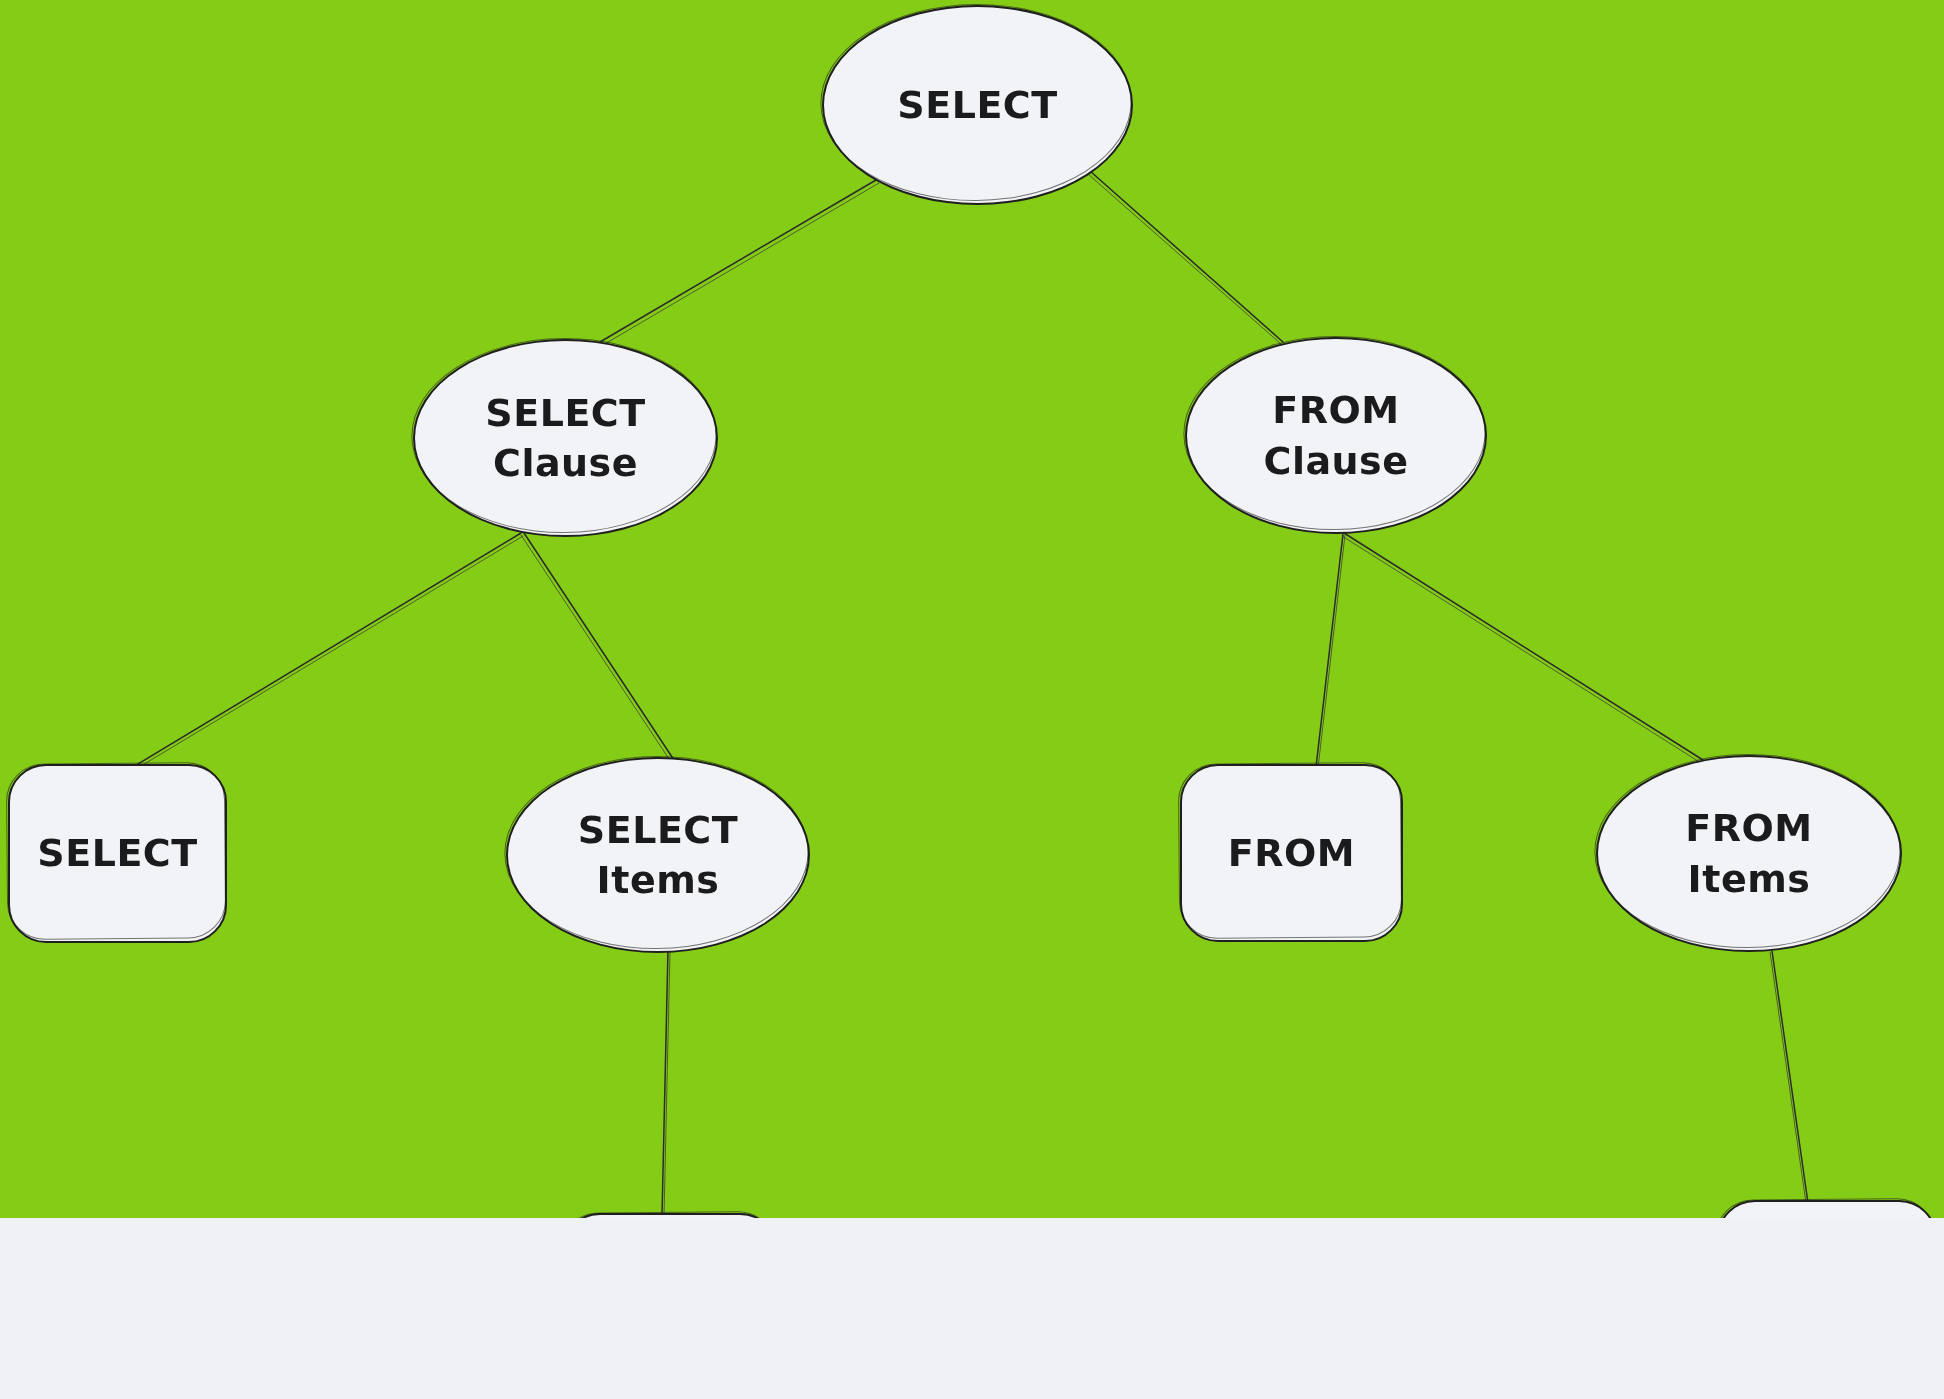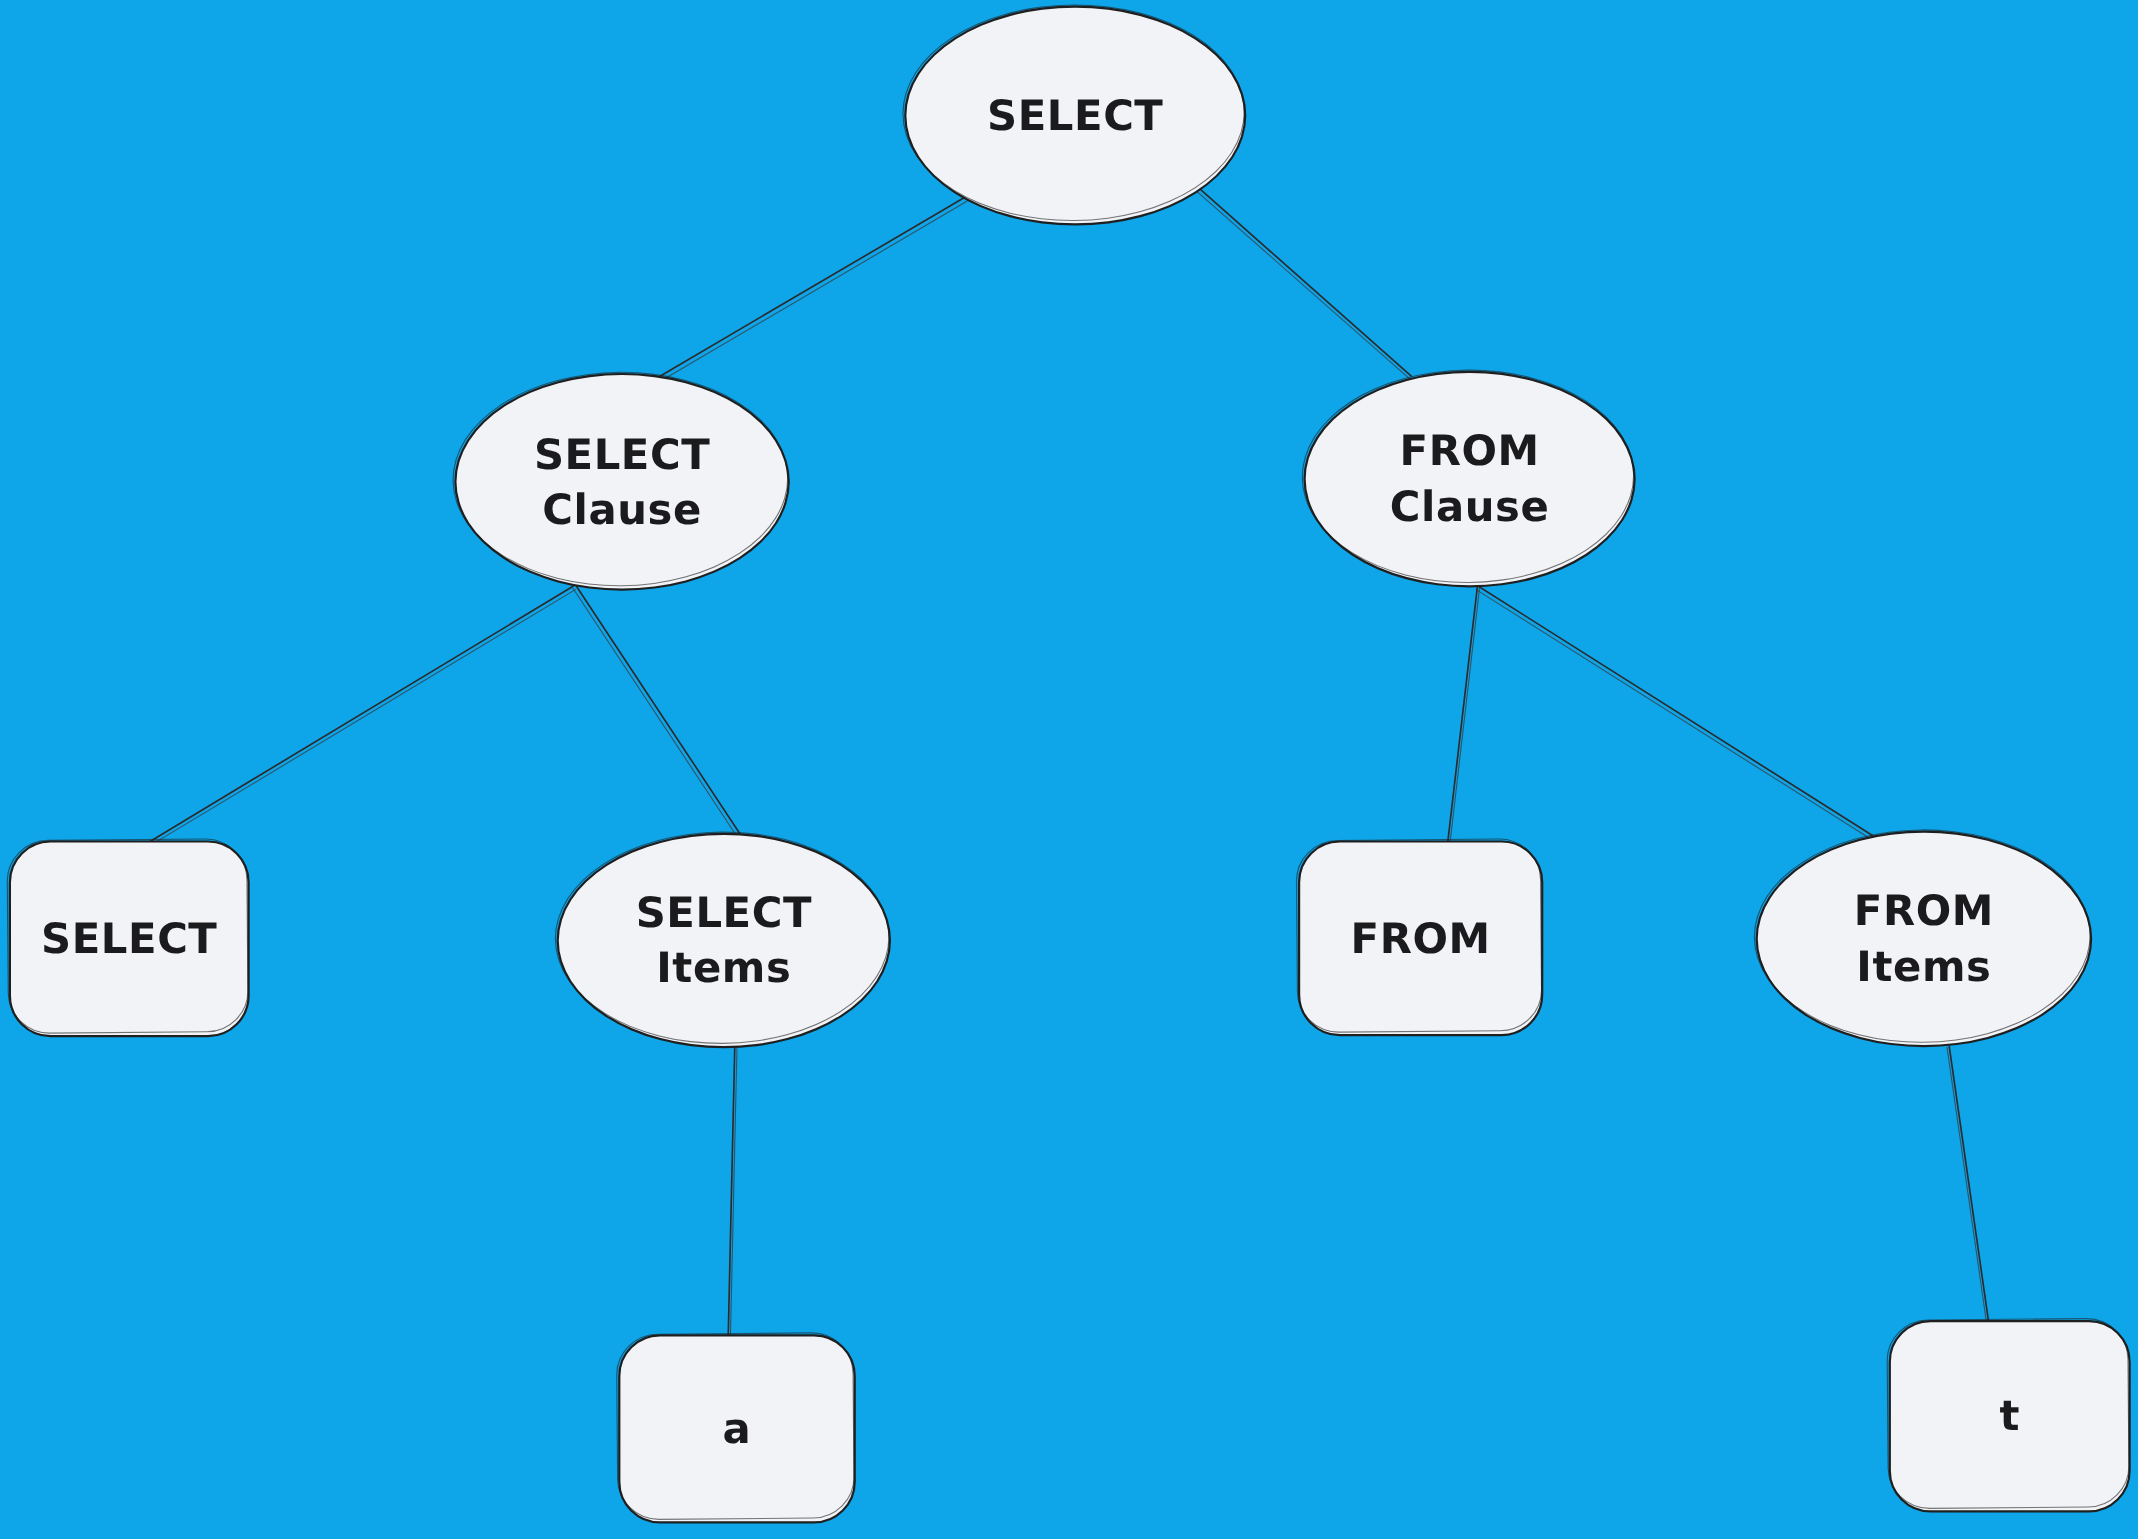--- a/index.html
+++ b/index.html
@@ -3,22 +3,22 @@
 <meta charset="utf-8">
 <style>
   html, body {
     margin: 0;
     padding: 0;
     background: #f0f1f4;
   }
   .canvas {
     position: relative;
     width: 1944px;
-    height: 1399px;
-    background: #0ea5e9;
+    height: 1218px;
+    background: #84cc16;
     overflow: hidden;
     font-family: "DejaVu Sans", "Liberation Sans", sans-serif;
   }
   svg.edges {
     position: absolute;
     left: 0;
     top: 0;
     width: 1944px;
     height: 1399px;
   }

